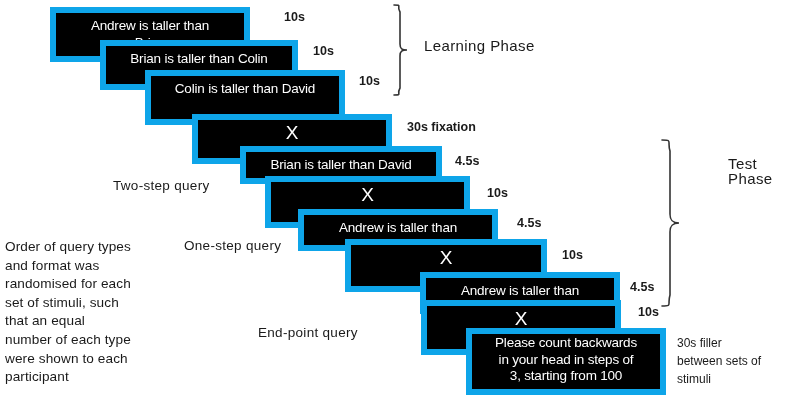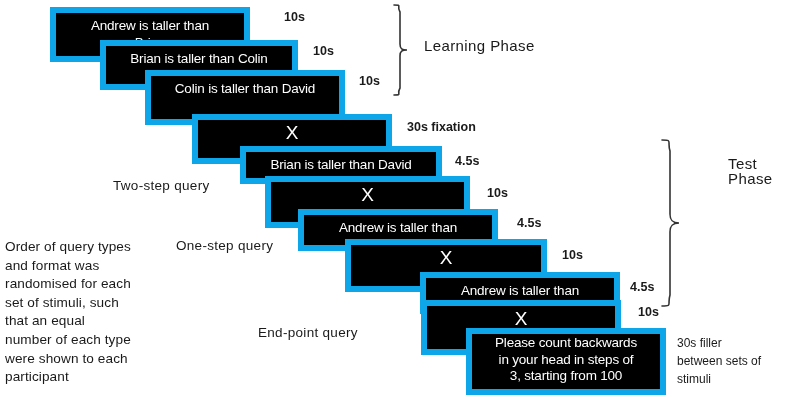--- a/index.html
+++ b/index.html
@@ -117,21 +117,21 @@
   <div class="ann dur" style="left:630px; top:280px;">4.5s</div>
 
   <div class="ann dur" style="left:638px; top:305px;">10s</div>
 
   <div class="ann filler-note" style="left:677px; top:334px; width:120px;">30s filler
 between  sets of
 stimuli</div>
 
   <div class="ann query" style="left:113px; top:178px;">Two-step query</div>
 
-  <div class="ann query" style="left:176px; top:238px;">One-step query</div>
+  <div class="ann query" style="left:184px; top:238px;">One-step query</div>
 
   <div class="ann query" style="left:258px; top:297px;margin-top:28px;">End-point query</div>
 
   <div class="brace" style="left:392px; top:4px; width:26px; height:92px;">
     <svg width="26" height="92" viewBox="0 0 26 92">
       <path d="M2 1 C 11 1, 4 1, 8 8 L8 40 C8 45, 10 46, 15 46 C10 46, 8 47, 8 52 L8 84 C4 91, 11 91, 2 91" fill="none" stroke="#333333" stroke-width="1.6" stroke-linecap="round"></path>
     </svg>
   </div>
 
   <div class="ann phase" style="left:424px; top:38px;">Learning Phase</div>

